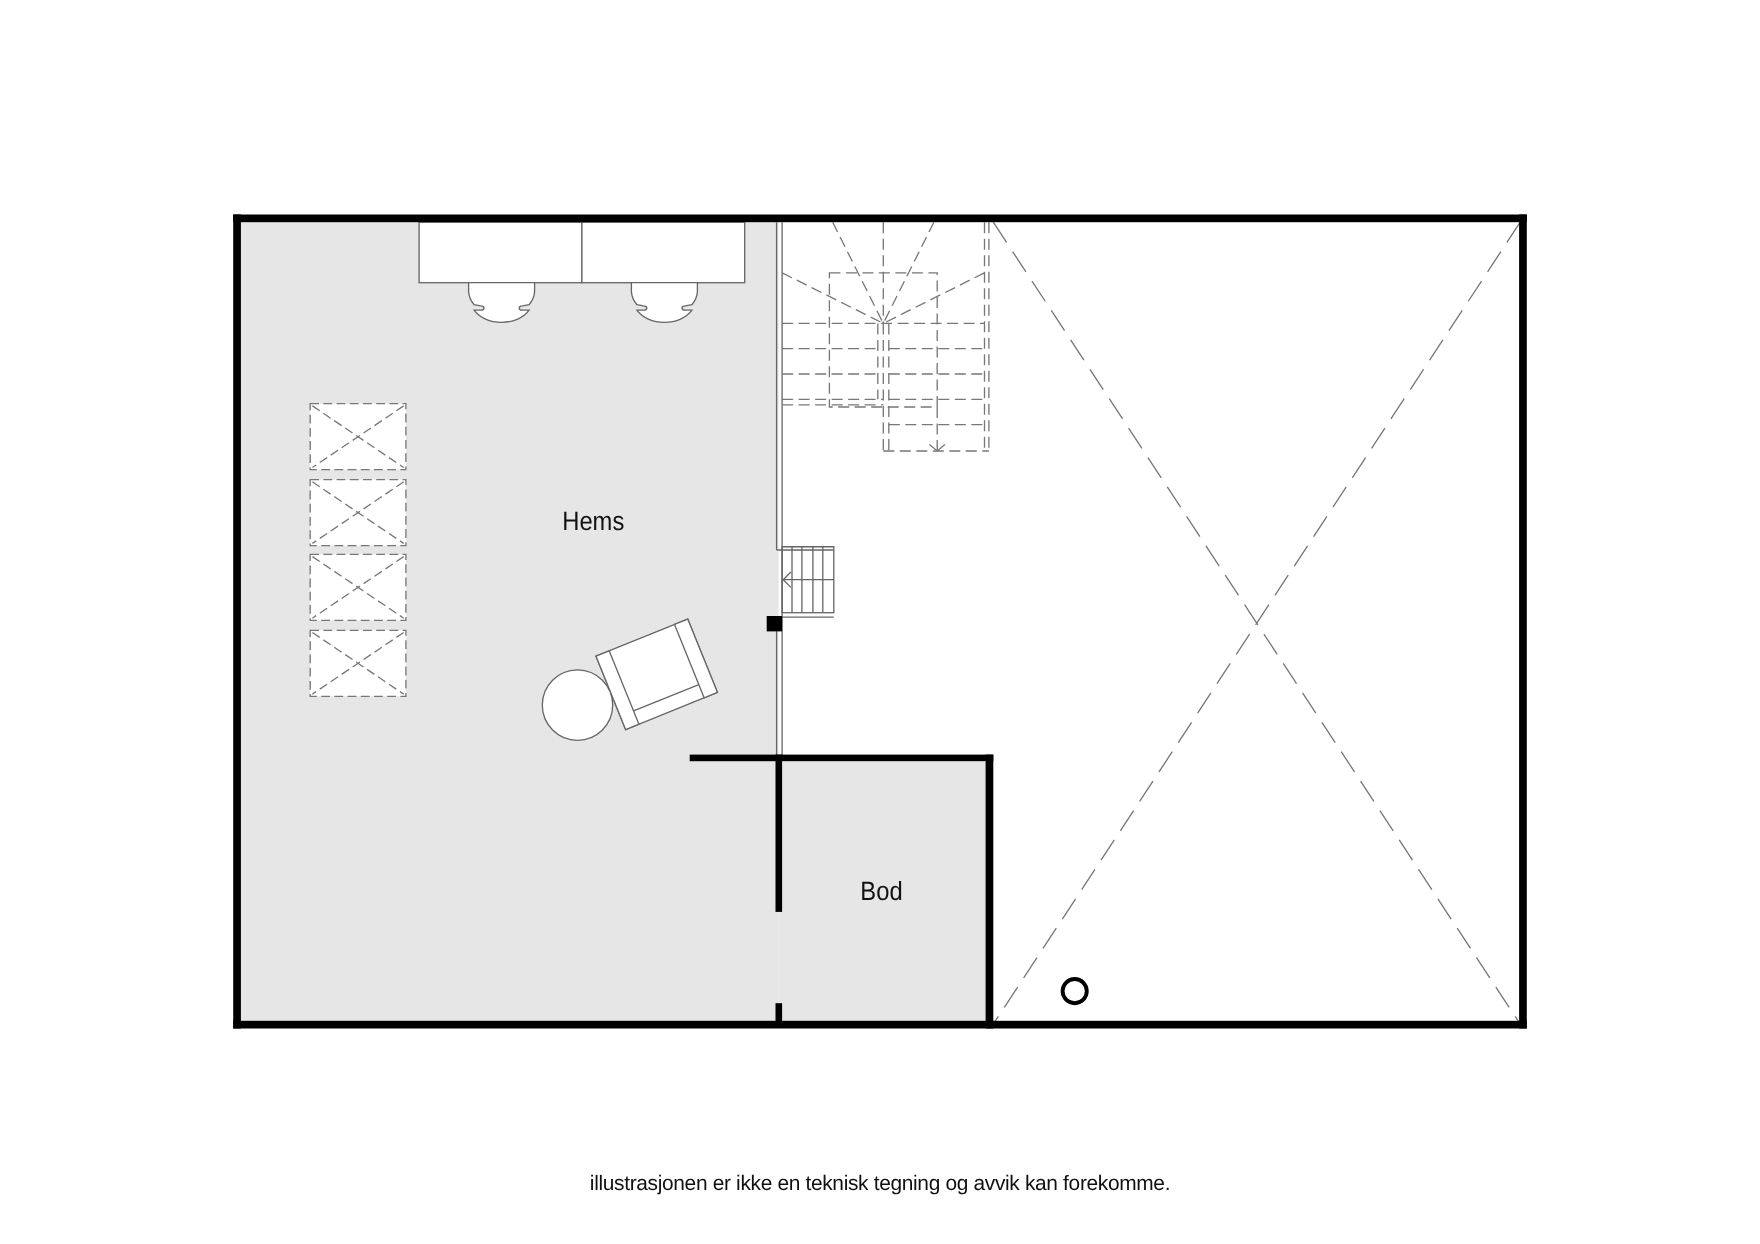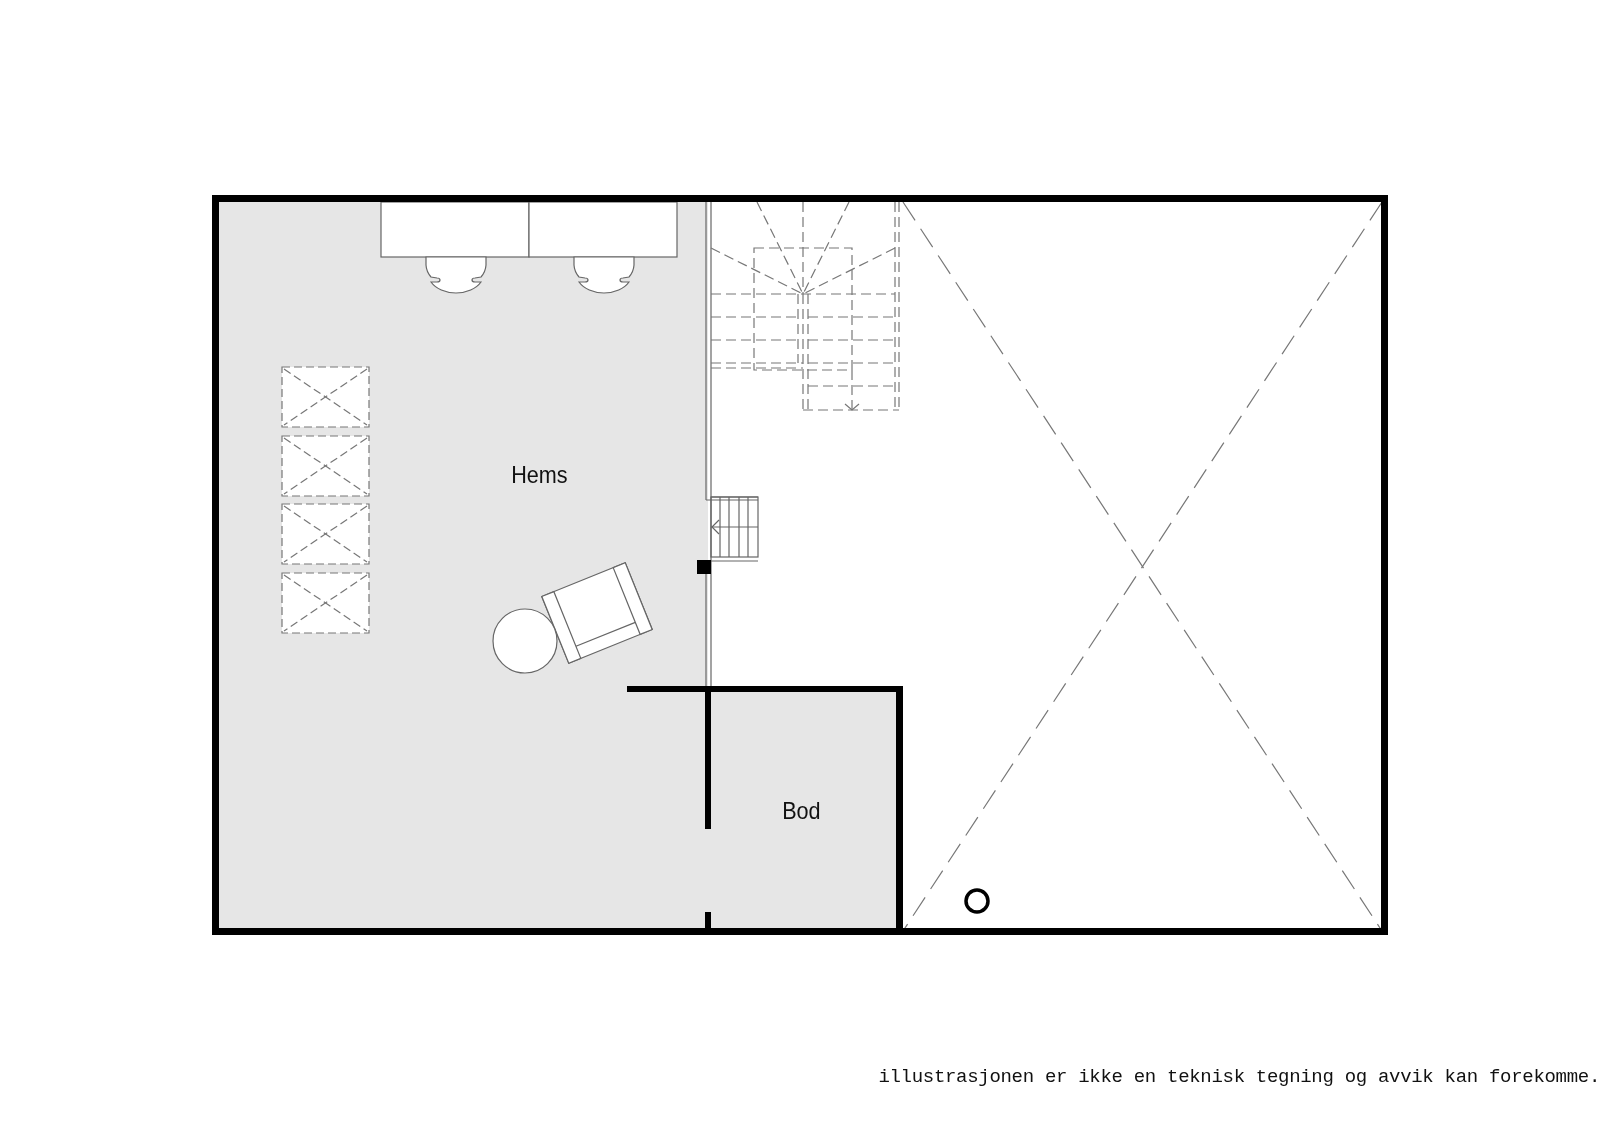--- a/index.html
+++ b/index.html
@@ -1,19 +1,19 @@
 <!DOCTYPE html>
 <html><head>
 <meta charset="utf-8">
 <style>
   html, body { margin:0; padding:0; background:#ffffff; }
   body { width:1600px; height:1131px; position:relative; overflow:hidden; font-family:"Liberation Sans", sans-serif; }
   #plan { position:absolute; left:0; top:0; width:1600px; height:1131px; }
   .room-label { position:absolute; font-family:"Liberation Sans", sans-serif; font-size:24px; color:#111; transform:scaleX(0.9); }
-  .disclaimer { position:absolute; left:0; width:1600px; top:1066px; text-align:right; font-family:Liberation Mono, monospace; font-size:19px; color:#111; letter-spacing:-0.3px; }
+  .disclaimer { position:absolute; left:0; width:1600px; top:1066px; text-align:center; font-family:Liberation Sans, sans-serif; font-size:19px; color:#111; letter-spacing:-0.3px; }
 </style>
 </head>
 <body>
 
 <svg id="plan" viewBox="0 0 1600 1131" xmlns="http://www.w3.org/2000/svg">
 
   <g>
     <rect x="216" y="199" width="492" height="732" fill="#e6e6e6"></rect>
     <rect x="708" y="692" width="191" height="239" fill="#e6e6e6"></rect>
     <rect x="708" y="199" width="676" height="493" fill="#ffffff"></rect>

